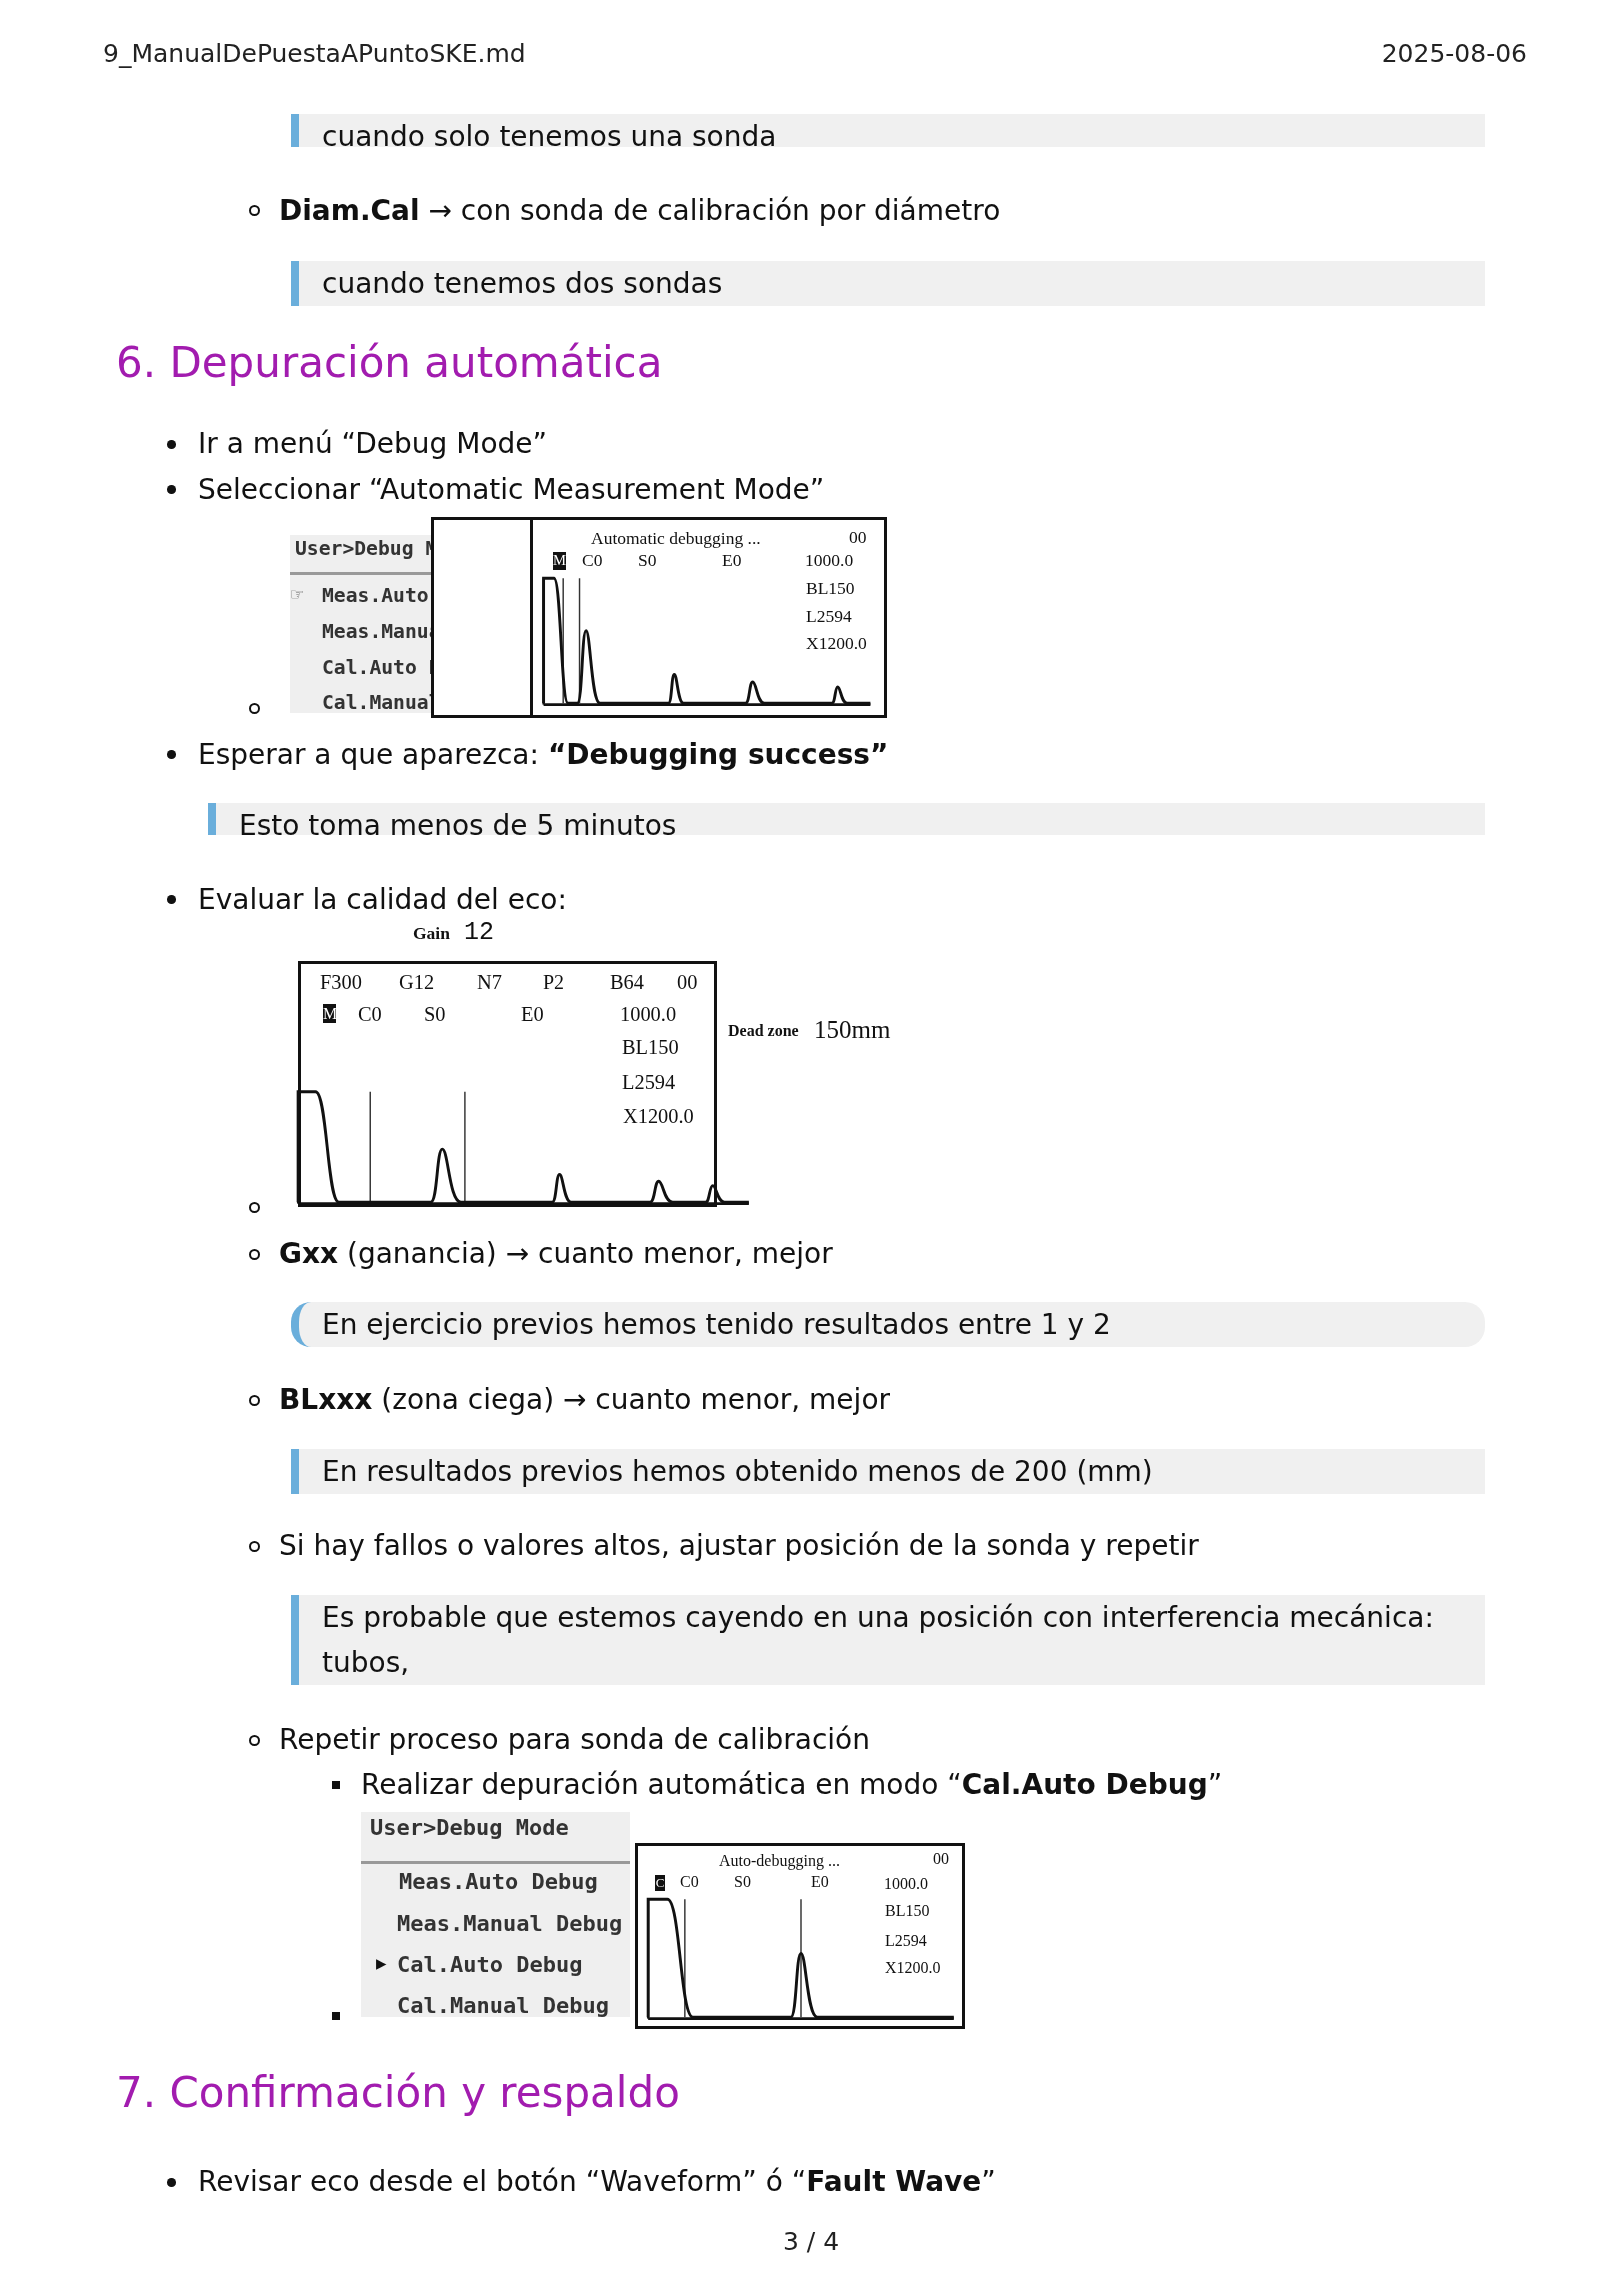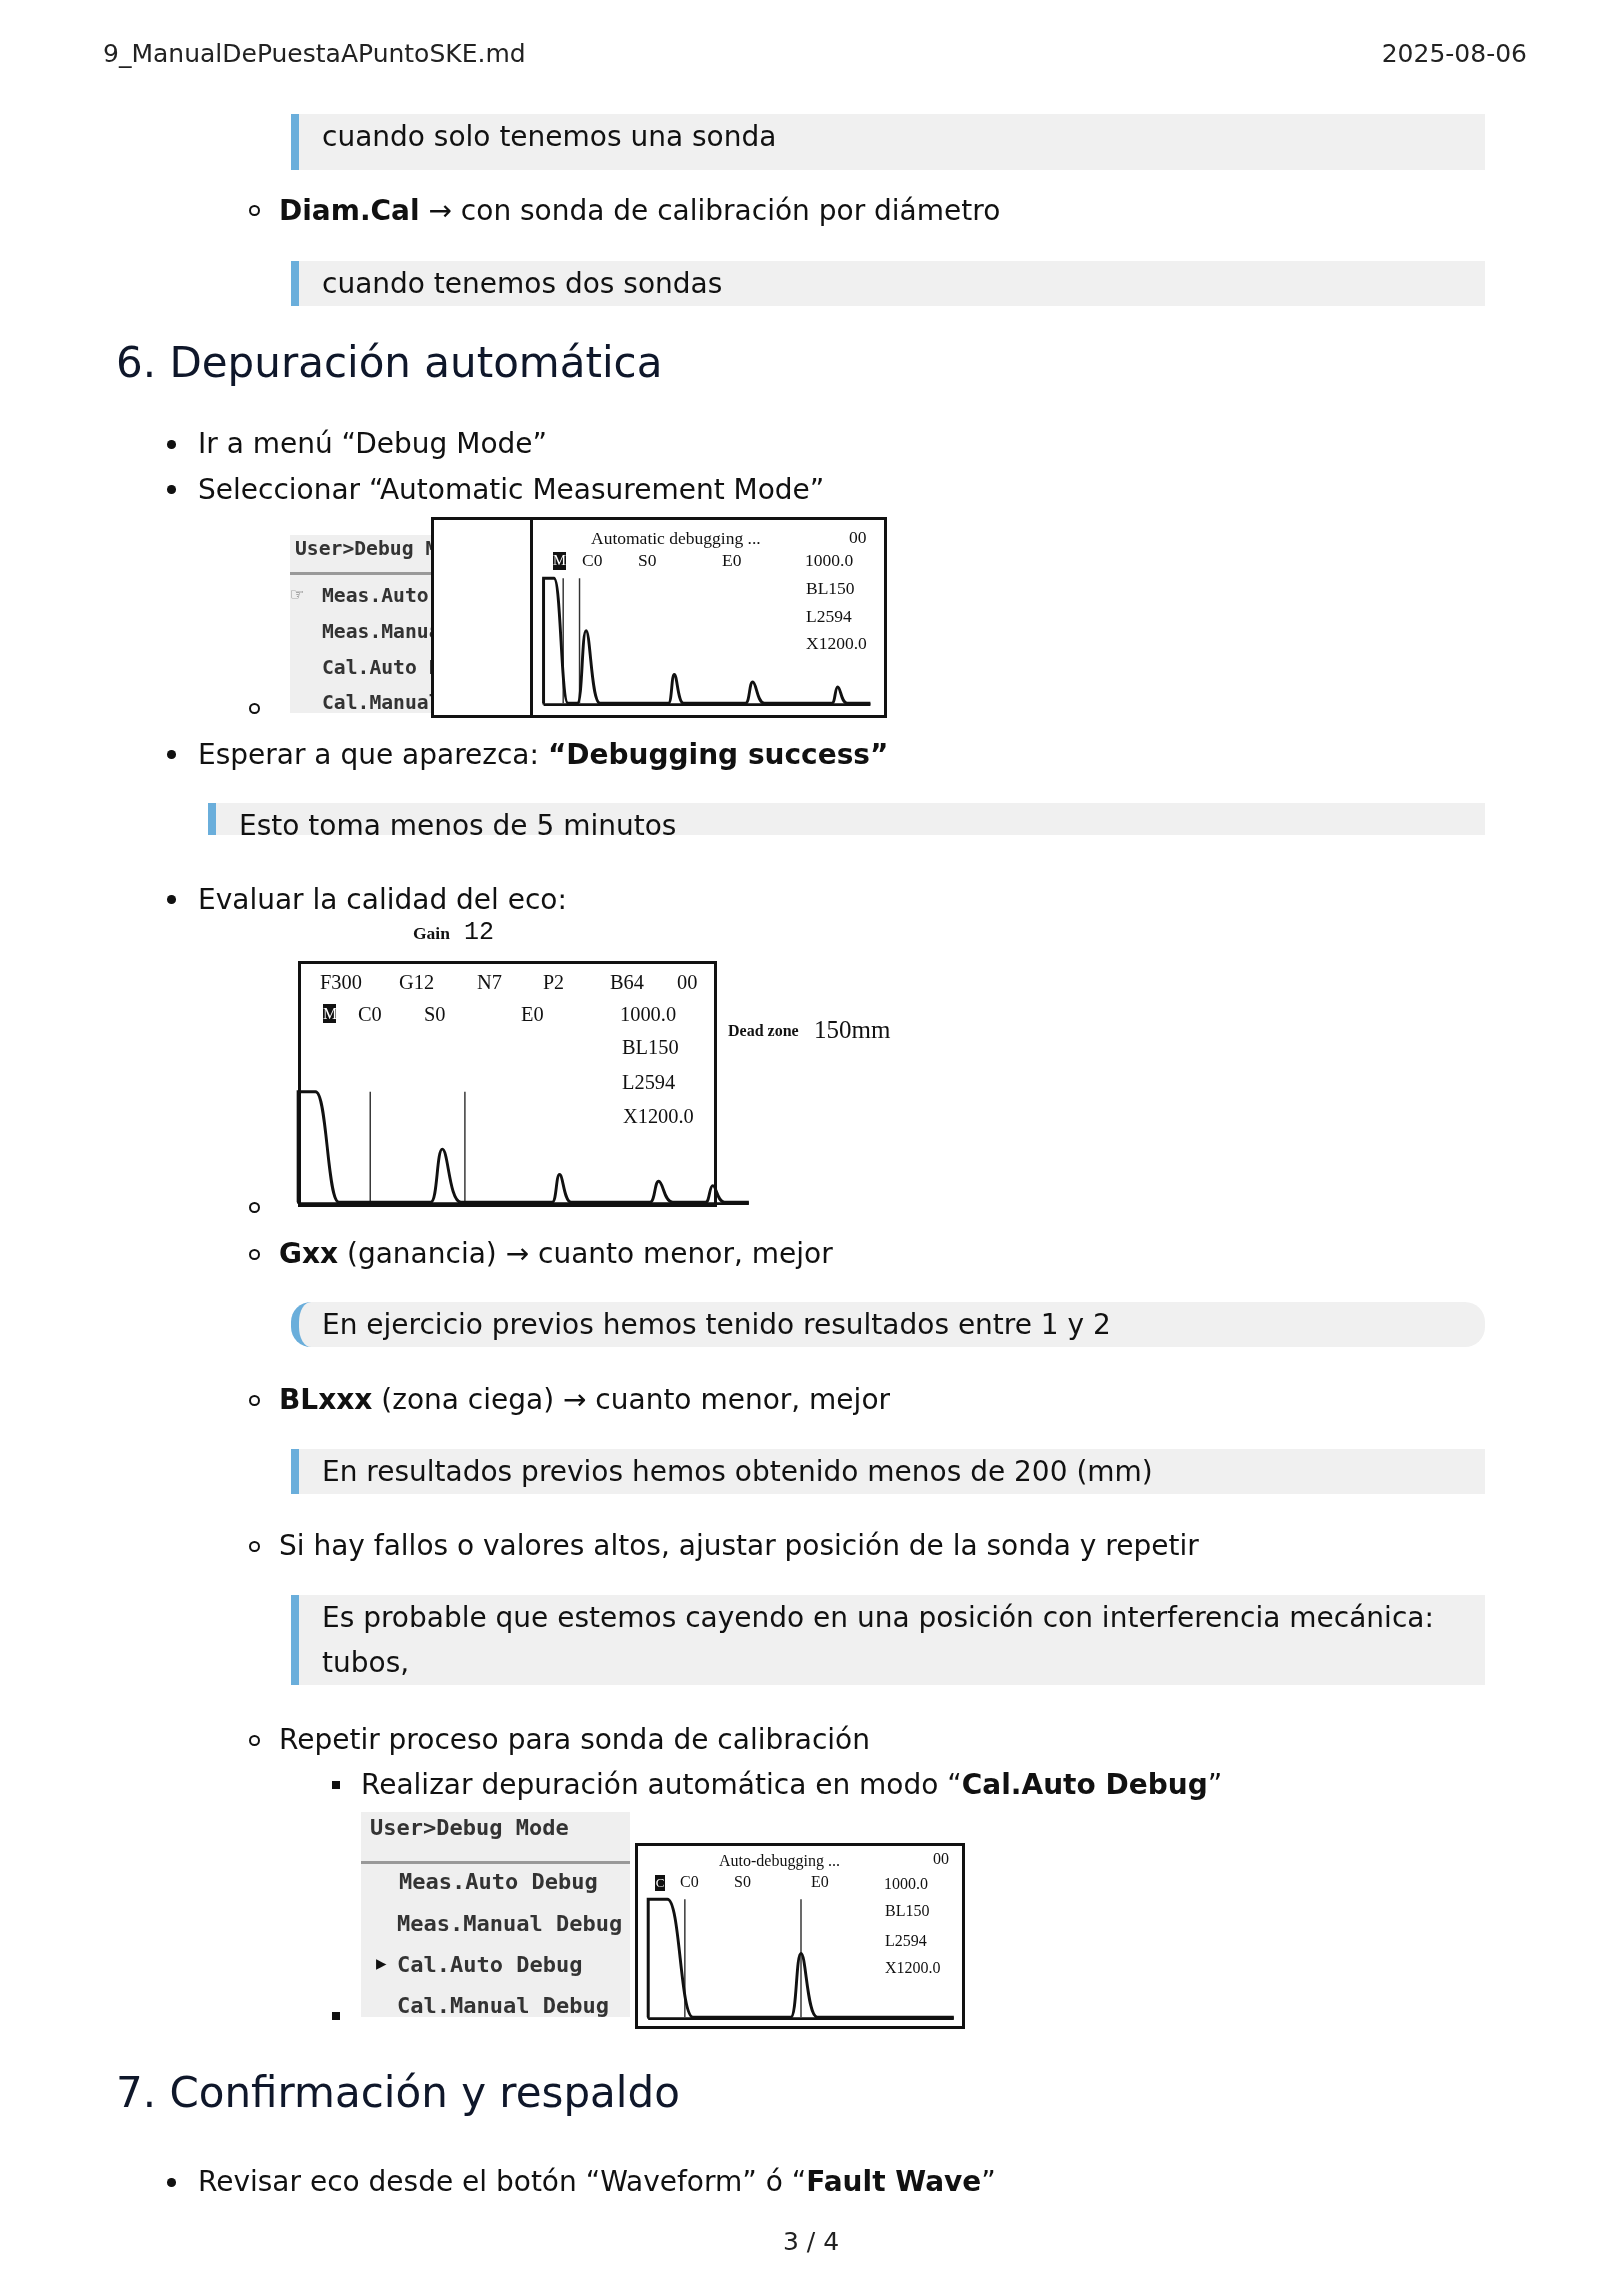--- a/index.html
+++ b/index.html
@@ -7,21 +7,21 @@
     width: 1622px; height: 2295px; position: relative; overflow: hidden;
     font-family: "DejaVu Sans", sans-serif; color: #111;
   }
   .hdr { position: absolute; top: 39px; font-size: 25px; color: #222; }
   .hdr-left { left: 103px; }
   .hdr-right { right: 95px; }
   .footer { position: absolute; top: 2227px; left: 0; width: 100%; text-align: center; font-size: 25px; color: #222; }
 
   .txt { position: absolute; font-size: 28px; line-height: 35px; white-space: nowrap; }
   .txt b { font-weight: bold; }
-  .h2 { position: absolute; font-size: 42px; line-height: 51px; white-space: nowrap; color: #0f172a; }
+  .h2 { position: absolute; font-size: 42px; line-height: 51px; white-space: nowrap; color: #a21caf; }
 
   .bullet-disc { position: absolute; width: 8.7px; height: 8.7px; border-radius: 50%; background: #111; }
   .bullet-circle { position: absolute; width: 7.3px; height: 7.3px; border-radius: 50%; border: 2.2px solid #111; background: #fff; }
   .bullet-square { position: absolute; width: 8px; height: 8px; background: #111; }
 
   .quote {
     position: absolute; background: #f0f0f0; border-left: 8.7px solid #6aaedb;
     box-sizing: border-box; padding-left: 23px; font-size: 28px; line-height: 45px; color: #111;
   }
 
@@ -35,21 +35,21 @@
   .scope-text { position: absolute; font-family: "Liberation Serif", serif; color: #111; white-space: nowrap; }
   .scope-mark { position: absolute; background: #111; color: #fff; font-family: "Liberation Serif", serif; text-align: center; }
   svg.wave { position: absolute; overflow: visible; }
 </style>
 </head>
 <body>
 
 <div class="hdr hdr-left">9_ManualDePuestaAPuntoSKE.md</div>
 <div class="hdr hdr-right">2025-08-06</div>
 
-<div class="quote" style="left:291px; top:114px; width:1194px; height:56px;">
+<div class="quote" style="left:291px; top:114px; width:1194px; height:33px;">
   <span>cuando solo tenemos una sonda</span>
 </div>
 <div class="bullet-circle" style="left:249px; top:205px;"></div>
 <div class="txt" style="left:279px; top:193px;">
   <b>Diam.Cal</b><span> → con sonda de calibración por diámetro</span>
 </div>
 <div class="quote" style="left:291px; top:261px; width:1194px; height:45px;">
   <span>cuando tenemos dos sondas</span>
 </div>
 

